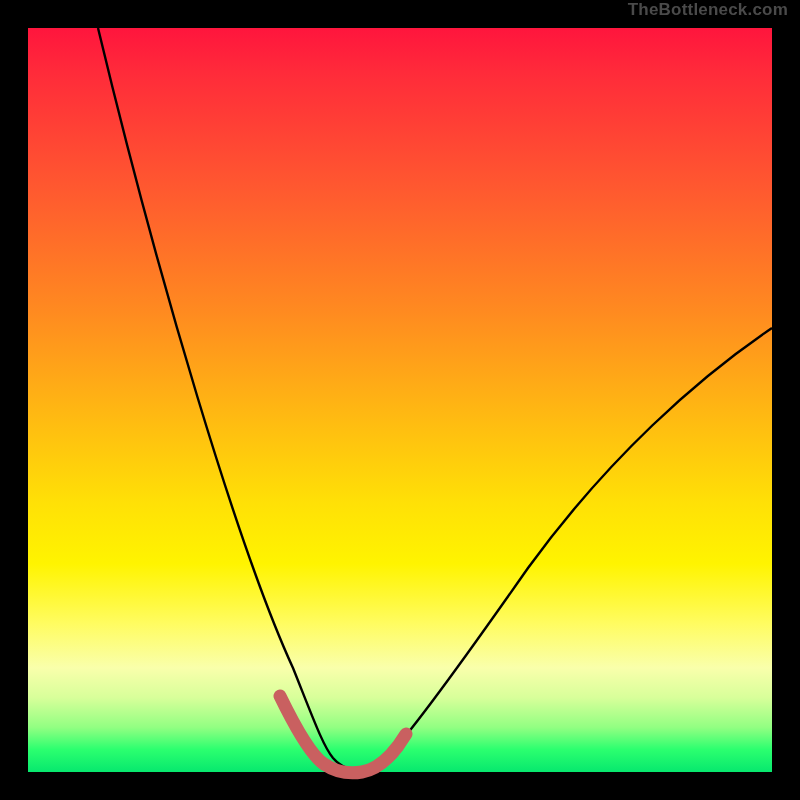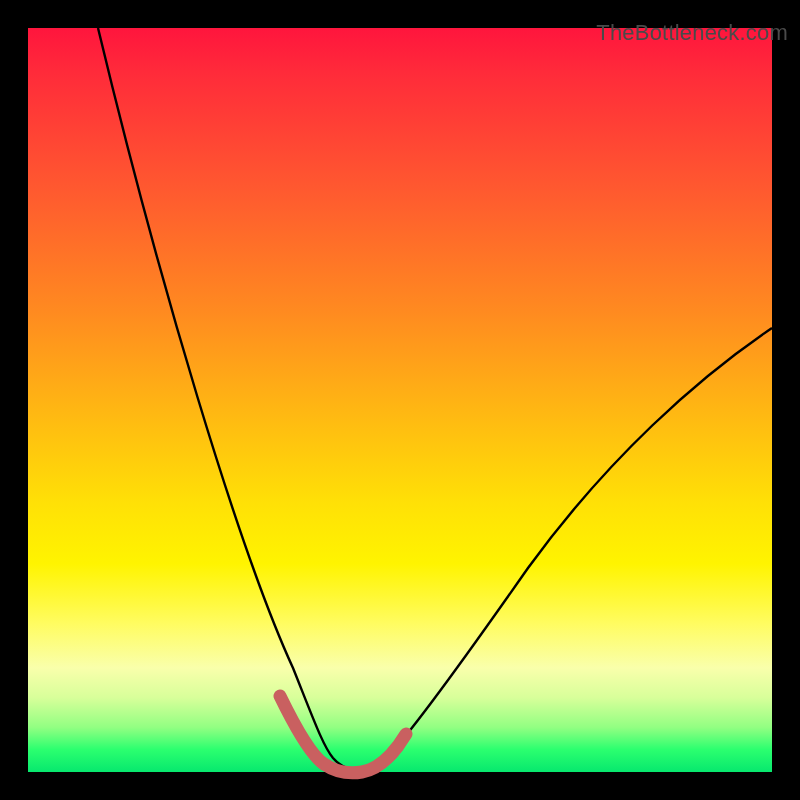--- a/index.html
+++ b/index.html
@@ -36,25 +36,25 @@
       #fffc60 80%,
       #f9ffab 86%,
       #d8ff9a 90%,
       #92ff82 94%,
       #2bff6f 97%,
       #07e86e 100%
     );
   }
   .watermark {
     position: absolute;
-    top: 20px;
+    top: 0;
     right: 12px;
     color: #4a4a4a;
-    font-size: 22px;
-    font-weight: 400;
+    font-size: 17px;
+    font-weight: 700;
     letter-spacing: 0.2px;
     user-select: none;
   }
   svg.curve {
     position: absolute;
     left: 0;
     top: 0;
     width: 744px;
     height: 744px;
     overflow: visible;

